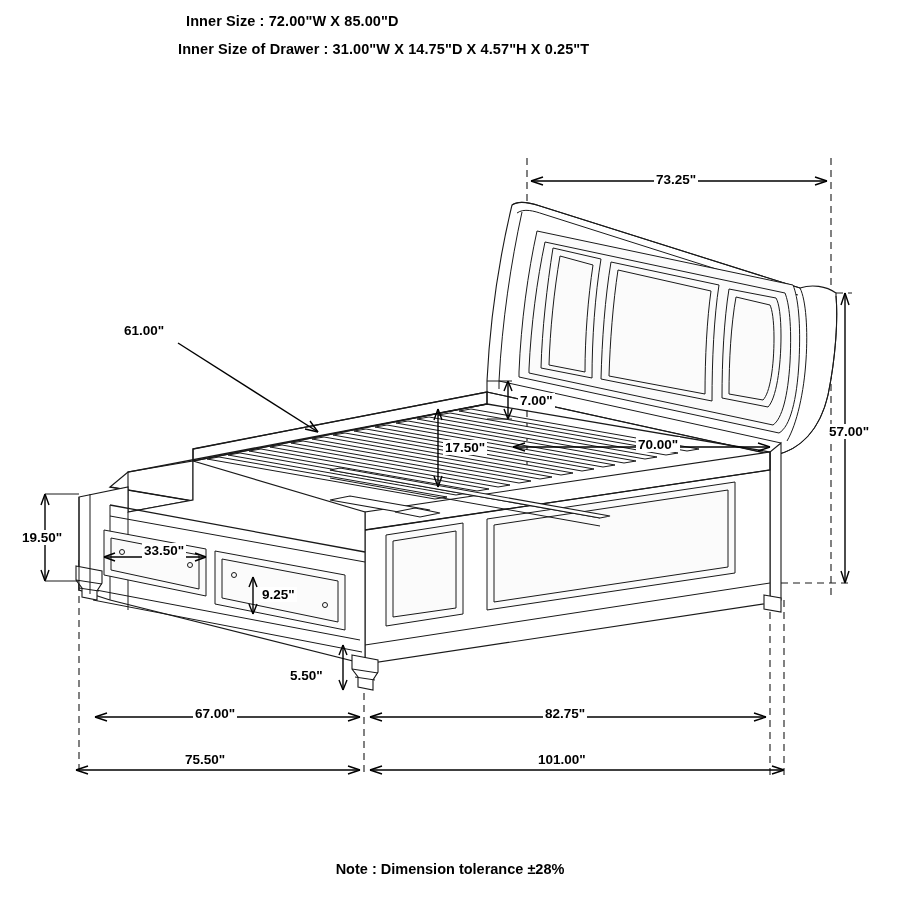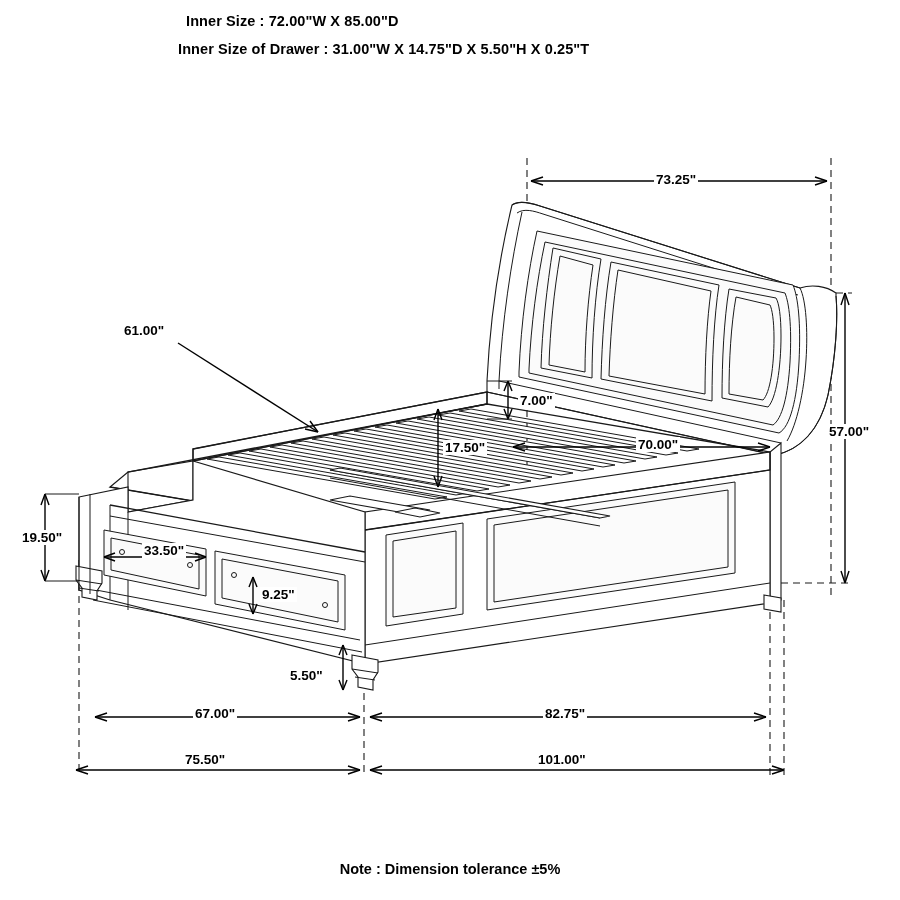--- a/index.html
+++ b/index.html
@@ -55,21 +55,21 @@
   .wood { fill: #ffffff; stroke: #1a1a1a; stroke-width: 1.1; }
   .woodlite { fill: #fbfbfb; stroke: #1a1a1a; stroke-width: 1; }
   .slat { stroke: #1a1a1a; stroke-width: 1; fill: #ffffff; }
 </style>
 </head>
 <body>
 
 <div id="stage">
 
   <div class="hdr" id="hdr1">Inner Size : 72.00"W X 85.00"D</div>
-  <div class="hdr" id="hdr2">Inner Size of Drawer : 31.00"W X 14.75"D X 5.50"H X 0.25"T</div>
+  <div class="hdr" id="hdr2">Inner Size of Drawer : 31.00"W X 14.75"D X 4.57"H X 0.25"T</div>
 
   <svg width="900" height="900">
 
     <g>
       <path class="dash" d="M527,158 L527,470"></path>
       <path class="dash" d="M831,158 L831,300"></path>
       <path class="dash" d="M831,300 L831,600"></path>
       <path class="dash" d="M79,560 L79,775"></path>
       <path class="dash" d="M364,585 L364,775"></path>
       <path class="dash" d="M770,600 L770,775"></path>
@@ -258,14 +258,14 @@
   <div class="dimlabel" style="left:636px; top:437px;">70.00"</div>
   <div class="dimlabel" style="left:20px; top:530px;">19.50"</div>
   <div class="dimlabel" style="left:142px; top:543px;">33.50"</div>
   <div class="dimlabel" style="left:260px; top:587px;">9.25"</div>
   <div class="dimlabel" style="left:288px; top:668px;">5.50"</div>
   <div class="dimlabel" style="left:193px; top:706px;">67.00"</div>
   <div class="dimlabel" style="left:543px; top:706px;">82.75"</div>
   <div class="dimlabel" style="left:183px; top:752px;">75.50"</div>
   <div class="dimlabel" style="left:536px; top:752px;">101.00"</div>
 
-  <div id="note">Note : Dimension tolerance ±5%</div>
+  <div id="note">Note : Dimension tolerance ±28%</div>
 </div>
 
 </body></html>

